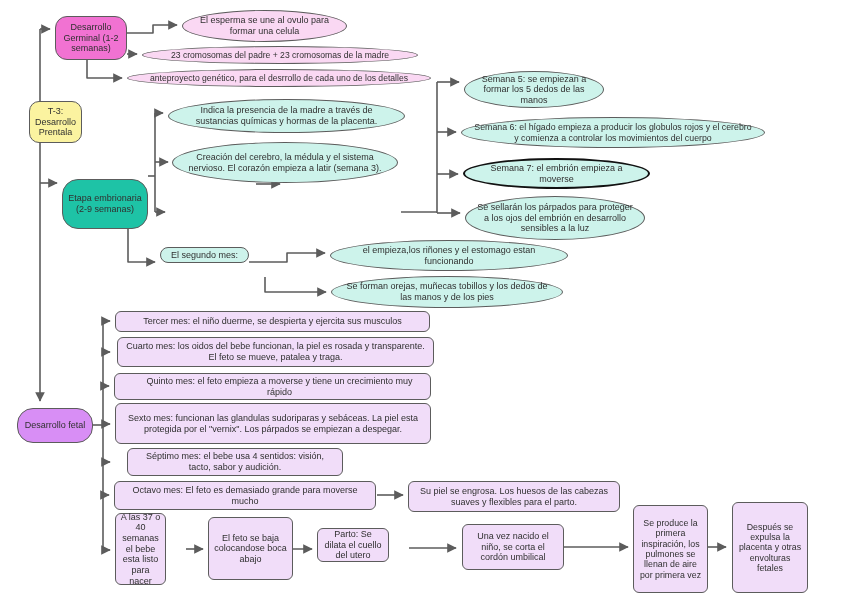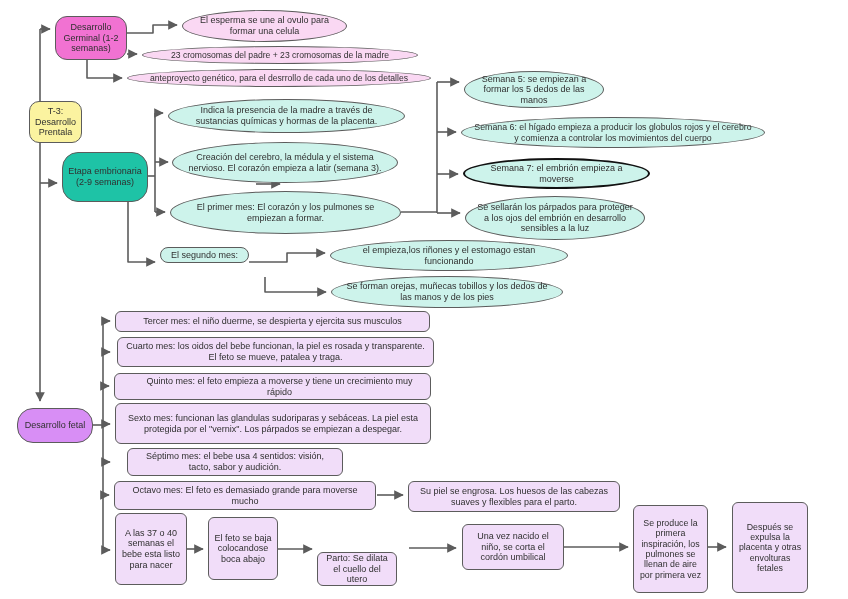--- a/index.html
+++ b/index.html
@@ -17,21 +17,21 @@
     display:flex;align-items:center;justify-content:center;text-align:center;
     font-size:9px;line-height:1.18;padding:2px 6px;
     border:1.4px solid var(--node_border,#5c5c5c);
   }
   .ellipse{border-radius:50%;padding:2px 10px;}
   .stadium{border-radius:14px;}
   .rect{border-radius:6px;}
   .fill-root{background:var(--root_fill);}
   .fill-germinal{background:var(--germinal_fill);}
   .fill-germinal-light{background:var(--germinal_light);}
-  .fill-embryo{background:var(--embryo_fill);}
+  .fill-embryo{background:var(--embryo_fill);margin-top:27px;}
   .fill-embryo-light{background:var(--embryo_light);}
   .fill-fetal{background:var(--fetal_fill);}
   .fill-fetal-light{background:var(--fetal_light);}
   .hl{border:2.2px solid var(--highlight_border,#111);}
   .fs86{font-size:8.6px;}
   .fs88{font-size:8.8px;}
 </style>
 </head>
 <body>
 
@@ -93,37 +93,36 @@
   <div class="node stadium fill-germinal" style="left:55px;top:16px;width:72px;height:44px;border-radius:12px;padding:2px 2px;">Desarrollo Germinal (1-2 semanas)</div>
   <div class="node stadium fill-embryo" style="left:62px;top:152px;width:86px;height:50px;border-radius:16px;padding:2px 2px;">Etapa embrionaria (2-9 semanas)</div>
   <div class="node stadium fill-fetal" style="left:17px;top:408px;width:76px;height:35px;border-radius:16px;padding:2px 2px;">Desarrollo fetal</div>
 
   <div class="node ellipse fill-germinal-light" style="left:182px;top:10px;width:165px;height:32px;">El esperma se une al ovulo para formar una celula</div>
   <div class="node ellipse fill-germinal-light fs86" style="left:142px;top:46px;width:276px;height:18px;padding:0 6px;">23 cromosomas del padre + 23 cromosomas de la madre</div>
   <div class="node ellipse fill-germinal-light fs86" style="left:127px;top:69px;width:304px;height:18px;padding:0 6px;">anteproyecto genético, para el desrrollo de cada uno de los detalles</div>
 
   <div class="node ellipse fill-embryo-light" style="left:168px;top:99px;width:237px;height:34px;">Indica la presencia de la madre a través de sustancias químicas y hormas de la placenta.</div>
   <div class="node ellipse fill-embryo-light" style="left:172px;top:142px;width:226px;height:41px;">Creación del cerebro, la médula y el sistema nervioso. El corazón empieza a latir (semana 3).</div>
-  <div class="node ellipse fill-embryo-light" style="left:170px;top:191px;width:231px;height:43px;">El primer mes: El corazón y los pulmones se empiezan a formar.</div>
   <div class="node ellipse fill-embryo-light" style="left:464px;top:71px;width:140px;height:37px;">Semana 5: se empiezan a formar los 5 dedos de las manos</div>
   <div class="node ellipse fill-embryo-light fs88" style="left:461px;top:117px;width:304px;height:31px;">Semana 6: el hígado empieza a producir los globulos rojos y el cerebro y comienza a controlar los movimientos del cuerpo</div>
   <div class="node ellipse fill-embryo-light hl" style="left:463px;top:158px;width:187px;height:31px;">Semana 7: el embrión empieza a moverse</div>
   <div class="node ellipse fill-embryo-light" style="left:465px;top:196px;width:180px;height:44px;">Se sellarán los párpados para proteger a los ojos del embrión en desarrollo sensibles a la luz</div>
   <div class="node stadium fill-embryo-light" style="left:160px;top:247px;width:89px;height:16px;">El segundo mes:</div>
   <div class="node ellipse fill-embryo-light" style="left:330px;top:240px;width:238px;height:31px;">el empieza,los riñones y el estomago estan funcionando</div>
   <div class="node ellipse fill-embryo-light" style="left:331px;top:276px;width:232px;height:32px;">Se forman orejas, muñecas tobillos y los dedos de las manos y de los pies</div>
 
   <div class="node rect fill-fetal-light" style="left:115px;top:311px;width:315px;height:21px;">Tercer mes: el niño duerme, se despierta y ejercita sus musculos</div>
   <div class="node rect fill-fetal-light" style="left:117px;top:337px;width:317px;height:30px;">Cuarto mes: los oidos del bebe funcionan, la piel es rosada y transparente. El feto se mueve, patalea y traga.</div>
   <div class="node rect fill-fetal-light" style="left:114px;top:373px;width:317px;height:27px;padding-left:20px;">Quinto mes: el feto empieza a moverse y tiene un crecimiento muy rápido</div>
   <div class="node rect fill-fetal-light" style="left:115px;top:403px;width:316px;height:41px;">Sexto mes: funcionan las glandulas sudoriparas y sebáceas. La piel esta protegida por el "vernix". Los párpados se empiezan a despegar.</div>
   <div class="node rect fill-fetal-light" style="left:127px;top:448px;width:216px;height:28px;">Séptimo mes: el bebe usa 4 sentidos: visión, tacto, sabor y audición.</div>
   <div class="node rect fill-fetal-light" style="left:114px;top:481px;width:262px;height:29px;">Octavo mes: El feto es demasiado grande para moverse mucho</div>
   <div class="node rect fill-fetal-light" style="left:408px;top:481px;width:212px;height:31px;">Su piel se engrosa. Los huesos de las cabezas suaves y flexibles para el parto.</div>
 
-  <div class="node rect fill-fetal-light" style="left:115px;top:513px;width:72px;height:72px;padding:0 3px;">A las 37 o 40 semanas el bebe esta listo para nacer</div>
-  <div class="node rect fill-fetal-light" style="left:208px;top:517px;width:70px;height:63px;padding:2px 3px;">El feto se baja colocandose boca abajo</div>
-  <div class="node rect fill-fetal-light" style="left:317px;top:552px;width:80px;height:34px;">Parto: Se dilata el cuello del utero</div>
+  <div class="node rect fill-fetal-light" style="left:115px;top:513px;width:51px;height:72px;padding:0 3px;">A las 37 o 40 semanas el bebe esta listo para nacer</div>
+  <div class="node rect fill-fetal-light" style="left:208px;top:517px;width:85px;height:63px;padding:2px 3px;">El feto se baja colocandose boca abajo</div>
+  <div class="node rect fill-fetal-light" style="left:317px;top:528px;width:72px;height:34px;">Parto: Se dilata el cuello del utero</div>
   <div class="node rect fill-fetal-light" style="left:462px;top:524px;width:102px;height:46px;">Una vez nacido el niño, se corta el cordón umbilical</div>
   <div class="node rect fill-fetal-light fs88" style="left:633px;top:505px;width:75px;height:88px;padding:2px 3px;">Se produce la primera inspiración, los pulmones se llenan de aire por primera vez</div>
   <div class="node rect fill-fetal-light fs88" style="left:732px;top:502px;width:76px;height:91px;padding:2px 3px;">Después se expulsa la placenta y otras envolturas fetales</div>
 
 </div>
 
 </body></html>

